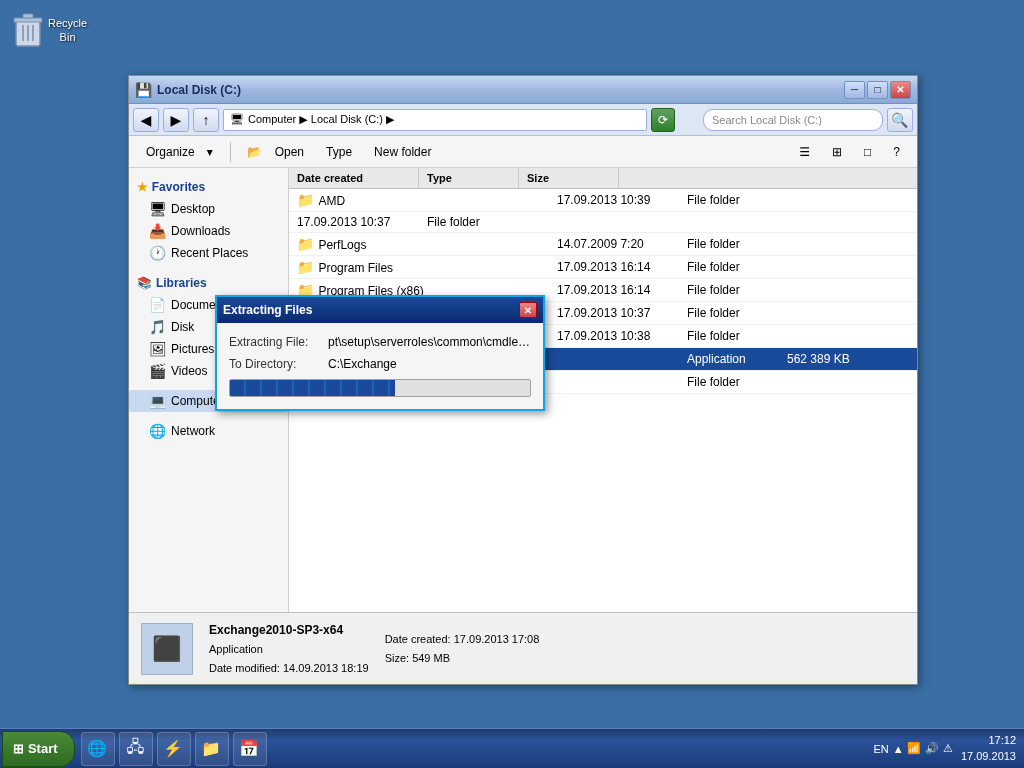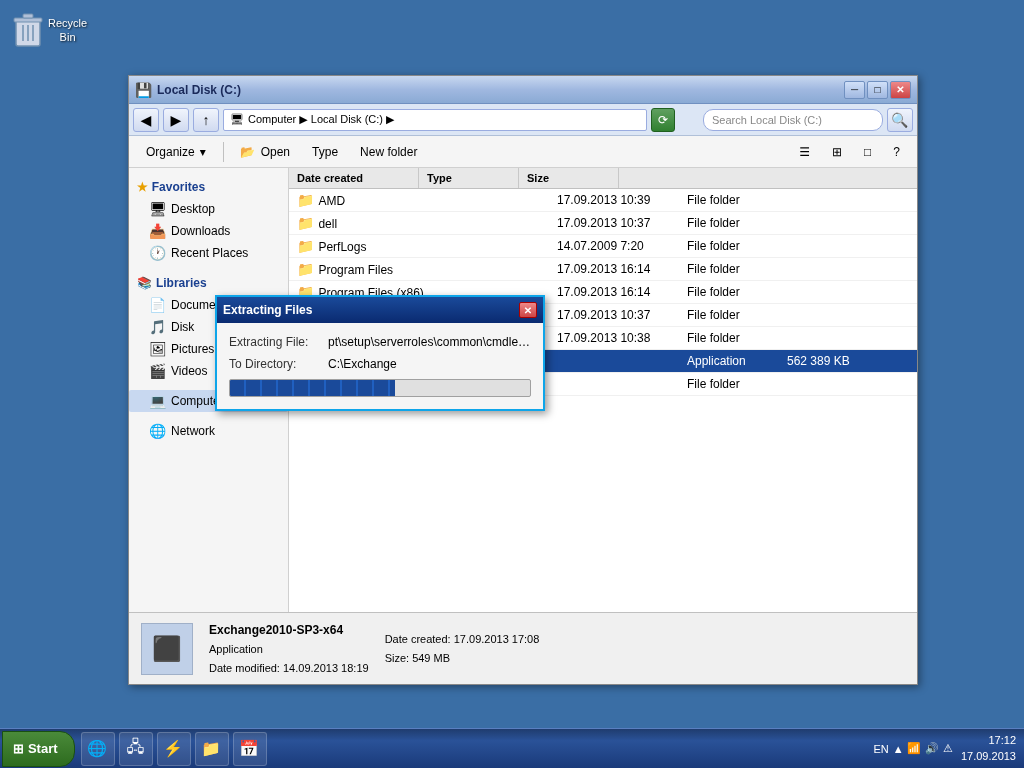--- a/index.html
+++ b/index.html
@@ -198,21 +198,21 @@
       border-bottom: 1px solid #d0d0d0;
     }
     .tool-btn {
       height: 24px;
       padding: 0 8px;
       background: transparent;
       border: 1px solid transparent;
       border-radius: 3px;
       cursor: pointer;
       font-size: 12px;
-      display: flex; align-items: center; gap: 5px;
+      display: flex; align-items: center; gap: 12px;
     }
     .tool-separator { width: 1px; height: 20px; background: #c0c0c0; margin: 0 4px; }
     .toolbar-right {
       margin-left: auto;
       display: flex; align-items: center; gap: 4px;
     }
 
     
     .main-area {
       flex: 1;
@@ -532,23 +532,20 @@
         <div id="file-rows">
             <div class="file-row">
       <div class="file-cell col-name">
         <span class="file-icon">📁</span>AMD
       </div>
       <div class="file-cell col-date">17.09.2013 10:39</div>
       <div class="file-cell col-type">File folder</div>
       <div class="file-cell col-size"></div>
     </div>
             <div class="file-row">
-      <div class="file-cell col-name">
-        <span class="file-icon">📁</span>dell
-      </div>
       <div class="file-cell col-date">17.09.2013 10:37</div>
       <div class="file-cell col-type">File folder</div>
       <div class="file-cell col-size"></div>
     </div>
             <div class="file-row">
       <div class="file-cell col-name">
         <span class="file-icon">📁</span>PerfLogs
       </div>
       <div class="file-cell col-date">14.07.2009 7:20</div>
       <div class="file-cell col-type">File folder</div>

